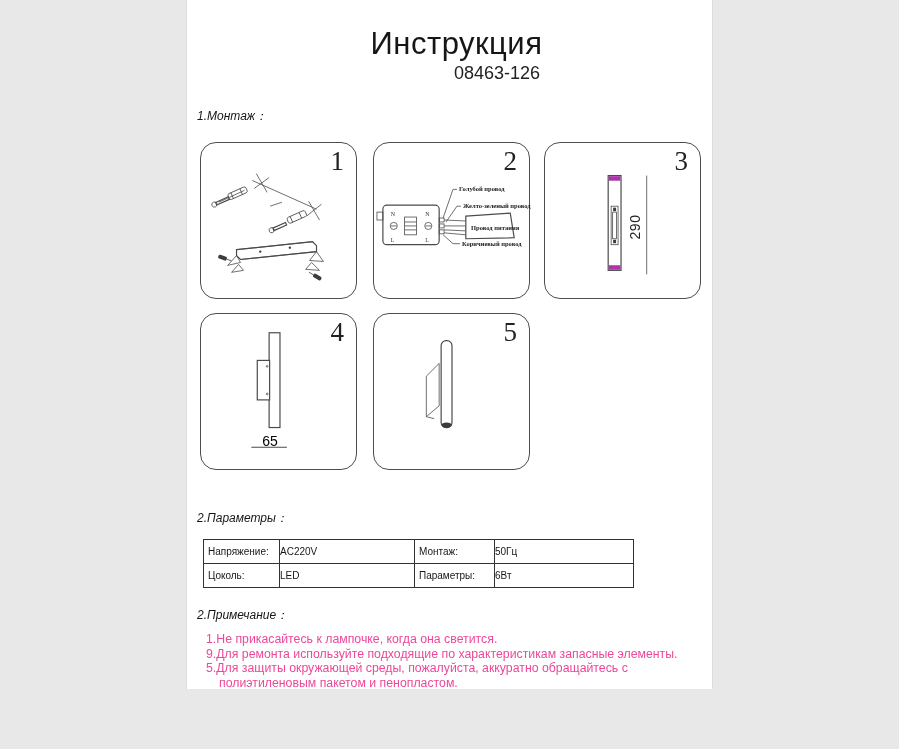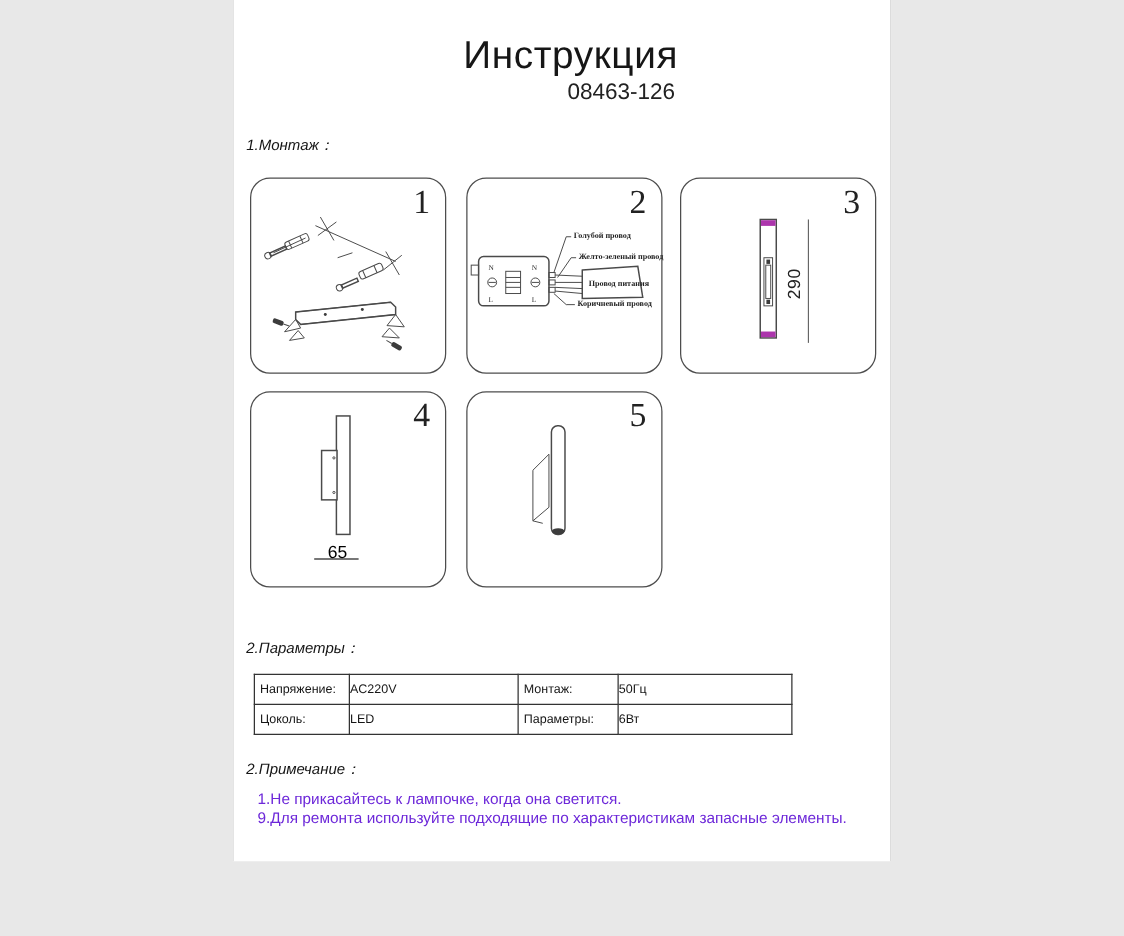--- a/index.html
+++ b/index.html
@@ -66,21 +66,21 @@
     border:1.5px solid #333;
     height:24px;font-size:10px;color:#161616;
     padding:0;box-sizing:border-box;
   }
   .params-table td.c-label{padding-left:4px;text-align:left;}
   .params-table td.c-value{text-align:left;}
   .notes{
     position:absolute;left:19px;top:632px;width:500px;
   }
   .note-item{
-    font-size:12.3px;line-height:14.2px;color:#6d28d9;
+    font-size:12.3px;line-height:14.2px;color:#ec4899;
     padding-left:13px;text-indent:-13px;
     margin-bottom:0.5px;
   }
   .lineart{stroke:#4a4a4a;fill:none;stroke-width:1.2;}
   .lineart-thin{stroke:#4a4a4a;fill:none;stroke-width:0.8;}
   .fillwhite{fill:#ffffff;stroke:#4a4a4a;stroke-width:1.2;}
   .filldark{fill:#3c3c3c;stroke:none;}
 </style>
 </head>
 <body>
@@ -248,15 +248,16 @@
       <td class="c-value">6Вт</td>
     </tr>
   </tbody>
     </table>
 
   <div class="section-heading" style="top:607px;">2.Примечание：</div>
 
   <div class="notes">
     <div class="note-item">1.Не прикасайтесь к лампочке, когда она светится.</div>
     <div class="note-item">9.Для ремонта используйте подходящие по характеристикам запасные элементы.</div>
+    <div class="note-item">5.Для защиты окружающей среды, пожалуйста, аккуратно обращайтесь с полиэтиленовым пакетом и пенопластом.</div>
   </div>
 
 </div>
 
 </body></html>

